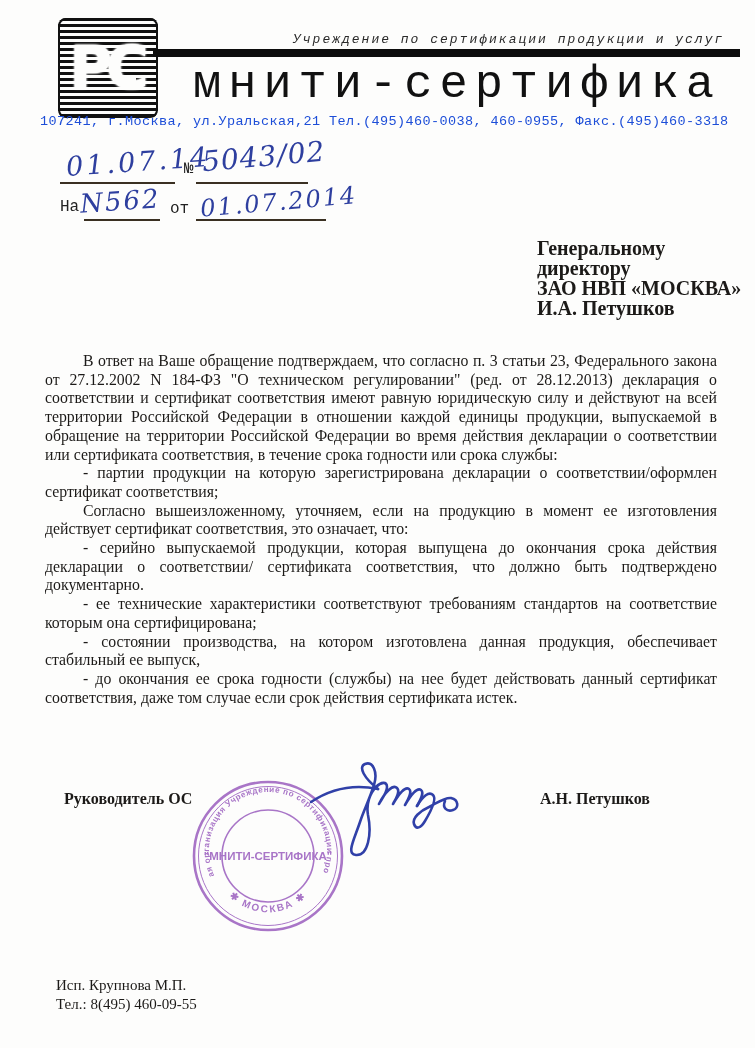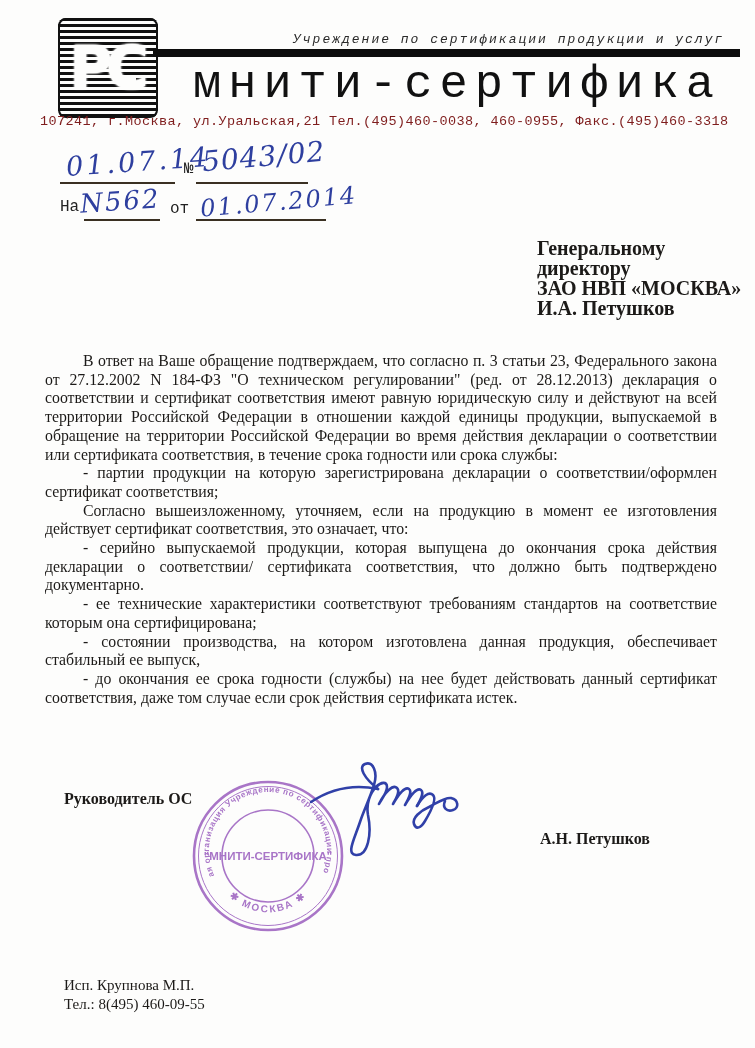--- a/index.html
+++ b/index.html
@@ -41,21 +41,21 @@
   }
   .org-name{
     position:absolute;left:193px;top:58px;width:552px;
     font-family:"Liberation Mono",monospace;
     font-size:47px;letter-spacing:7px;color:#111;
     white-space:nowrap;
   }
   .address-line{
     position:absolute;left:40px;top:114px;
     font-family:"Liberation Mono",monospace;
-    font-size:13.5px;letter-spacing:0.4px;color:#7f1d1d;
+    font-size:13.5px;letter-spacing:0.4px;color:#1d4ed8;
     white-space:nowrap;
   }
   
   .hand{
     font-family:"DejaVu Serif",serif;
     font-style:italic;color:#2e3f9f;
     white-space:nowrap;
   }
   .hw-date{position:absolute;left:66px;top:146px;font-size:27px;transform:rotate(-4deg);letter-spacing:3px;}
   .ref-underline{position:absolute;border-bottom:2px solid #3a3022;}
@@ -76,25 +76,25 @@
   }
   
   .body-text{
     position:absolute;left:45px;top:352px;width:672px;
     font-size:15.8px;line-height:18.7px;
     text-align:justify;
   }
   .body-text p{margin:0;text-indent:38px;}
   
   .sig-position{position:absolute;left:64px;top:790px;font-weight:bold;font-size:16px;}
-  .sig-name{position:absolute;left:540px;top:790px;font-weight:bold;font-size:16px;margin-top:40px;}
+  .sig-name{position:absolute;left:540px;top:790px;font-weight:bold;font-size:16px;}
   .signature-svg{position:absolute;left:308px;top:758px;width:165px;height:102px;}
   .stamp-svg{position:absolute;left:180px;top:768px;width:176px;height:176px;opacity:0.85;mix-blend-mode:multiply;}
   
-  .footer{position:absolute;left:64px;top:976px;font-size:15px;line-height:19px;}
+  .footer{position:absolute;left:56px;top:976px;font-size:15px;line-height:19px;}
 </style>
 </head>
 <body>
 
 <div class="page">
 
   <div class="logo">
     <div class="logo-letters">РС</div>
     <div class="logo-tbar"></div>
   </div>

